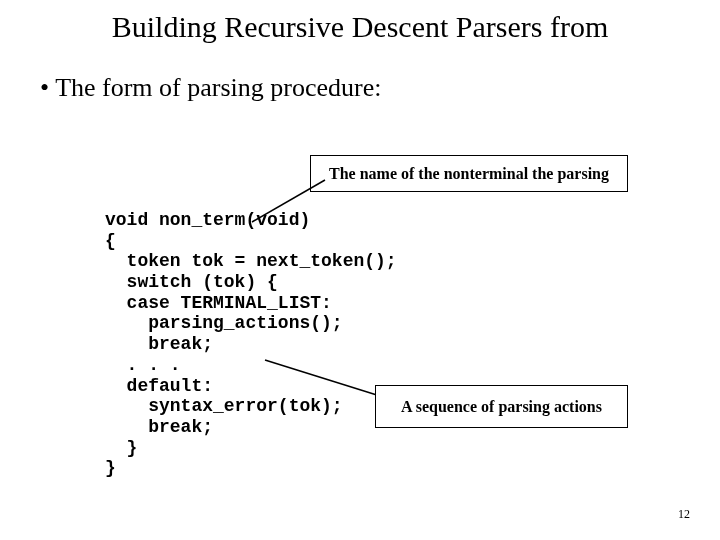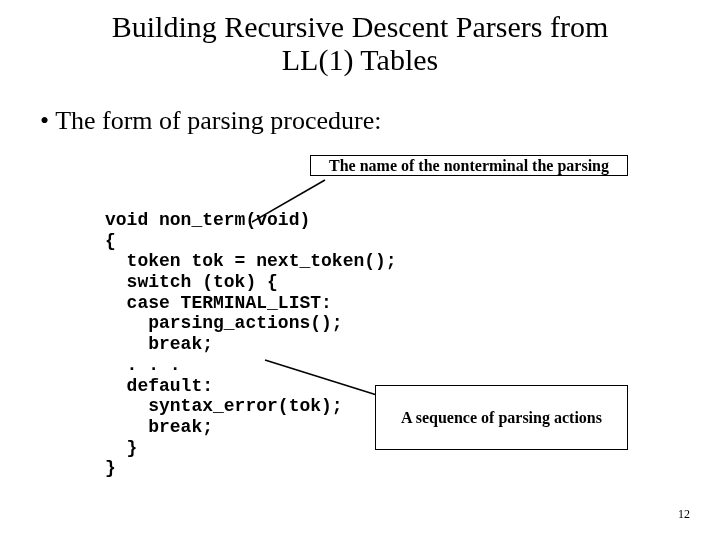--- a/index.html
+++ b/index.html
@@ -26,33 +26,33 @@
     margin-left: 40px;
   }
   .callout {
     position: absolute;
     background: #fff;
     border: 1.5px solid #000;
     font-family: "Times New Roman", serif;
     font-weight: bold;
     font-size: 16px;
     text-align: center;
-    padding: 0 8px;
+    padding: 8px 8px;
     line-height: 1.2;
   }
   .callout1 {
     left: 310px;
     top: 155px;
     width: 300px;
   }
   .callout2 {
     left: 375px;
     top: 385px;
     width: 235px;
-    padding: 22px 8px;
+    padding: 11px 8px;
   }
   .code {
     position: absolute;
     left: 105px;
     top: 210px;
     font-family: "Courier New", monospace;
     font-weight: bold;
     font-size: 18px;
     line-height: 1.15;
     white-space: pre;
@@ -69,21 +69,20 @@
     left: 0;
     top: 0;
     pointer-events: none;
   }
 </style>
 </head>
 <body>
 
 <div class="title">
   <span>Building Recursive Descent Parsers from</span><br>
-  <span>LL(1) Tables</span>
 </div>
 
 <div class="bullet">• The form of parsing procedure:</div>
 
 <div class="callout callout1">
   <span>The name of the nonterminal the parsing</span><br>
 </div>
 
 <svg class="connector" width="720" height="540">
   <line x1="252" y1="222" x2="325" y2="180" stroke="#000" stroke-width="1.5"></line>

